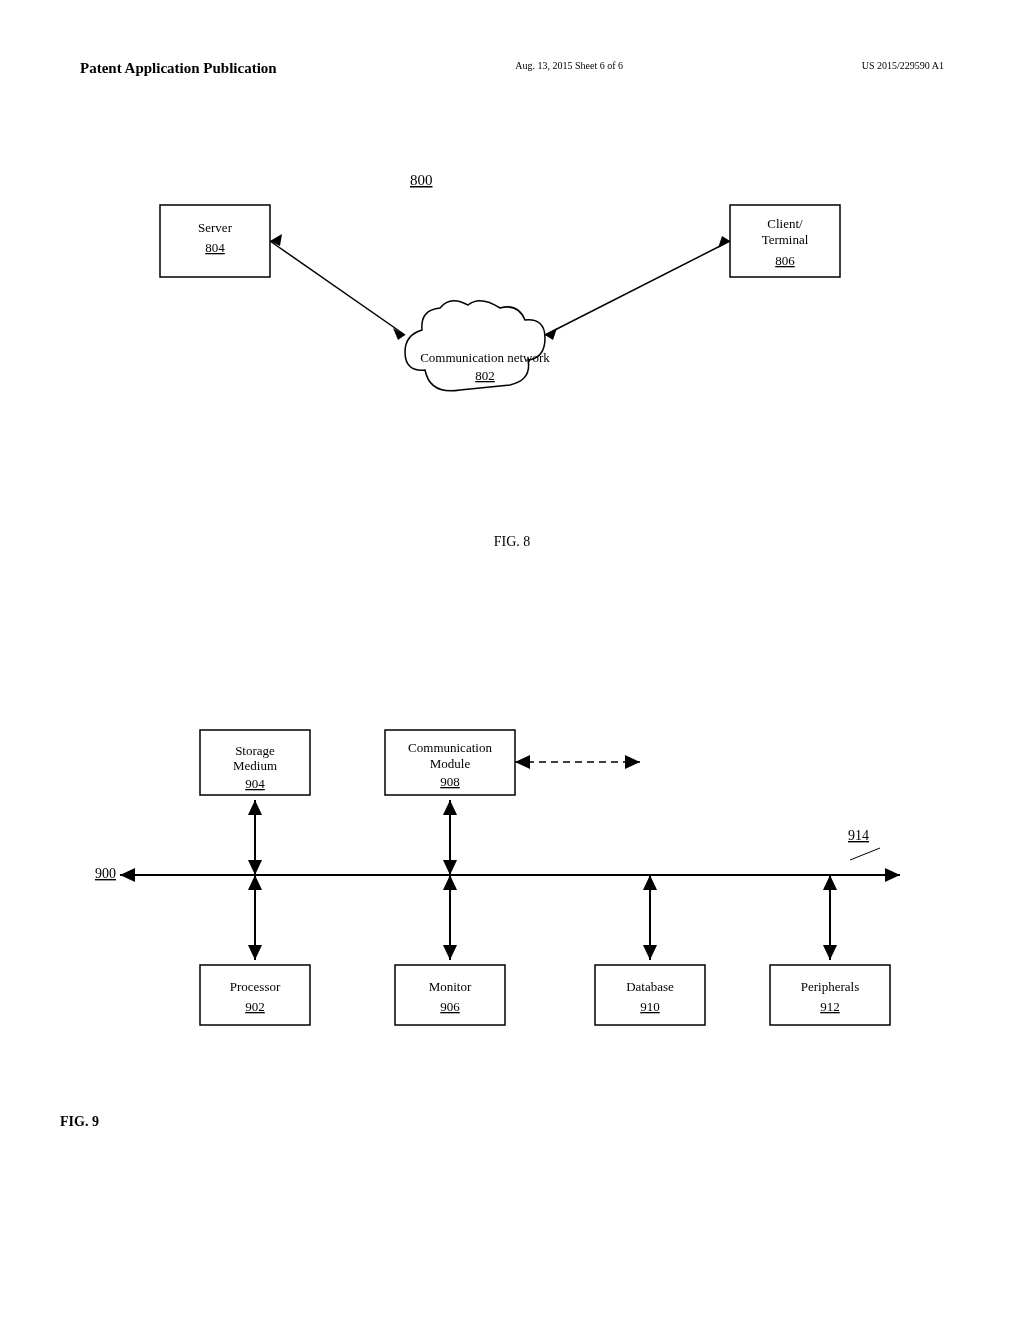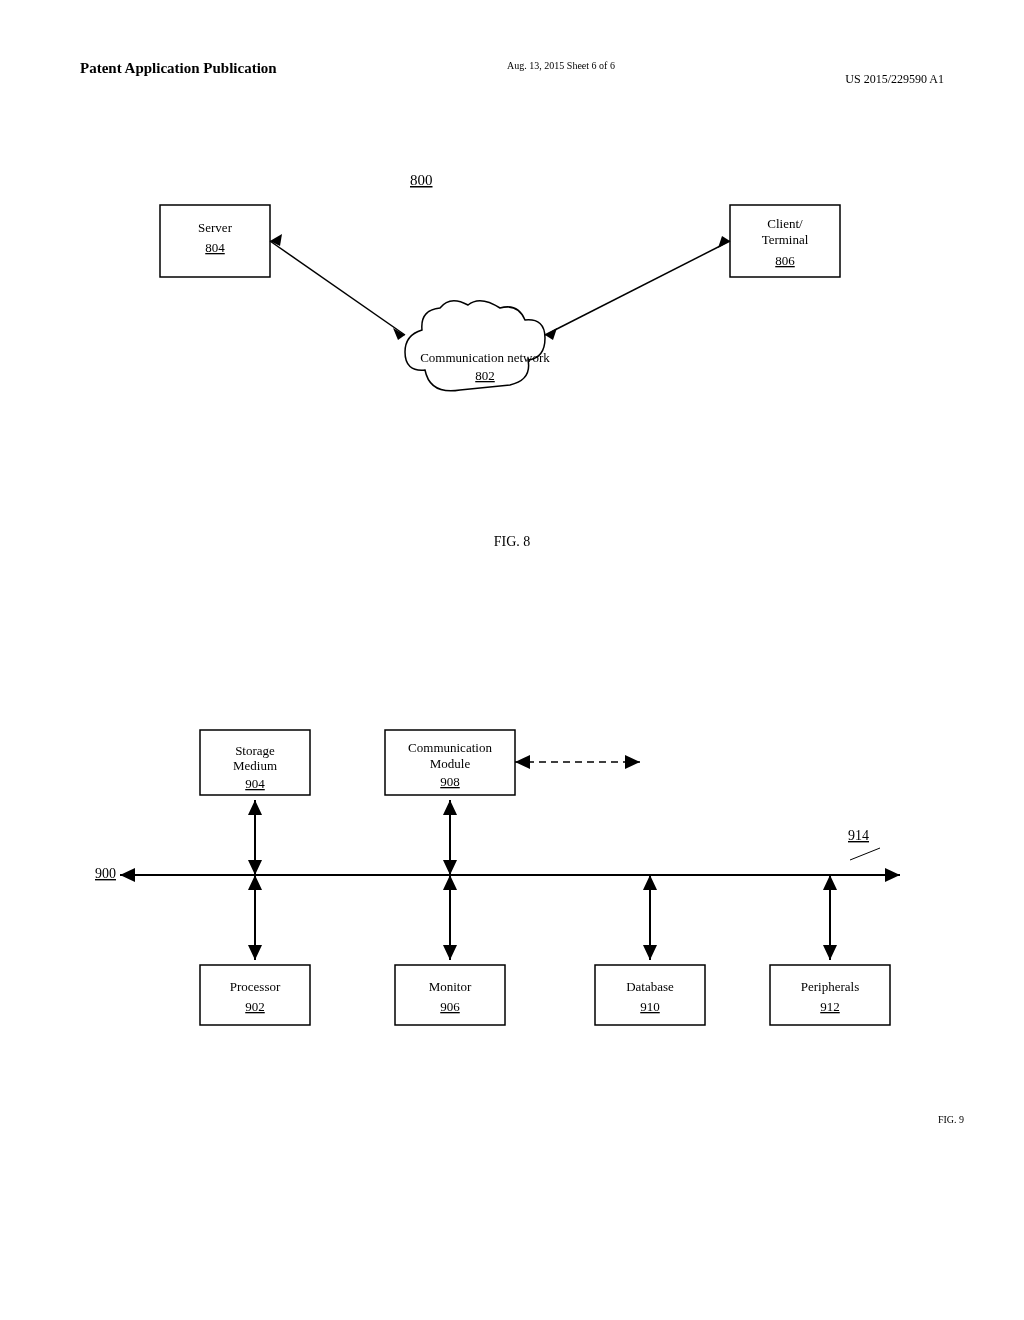--- a/index.html
+++ b/index.html
@@ -33,22 +33,21 @@
       font-weight: bold;
       font-size: 15px;
     }
 
     .header-center {
       text-align: center;
       font-size: 10px;
     }
 
     .header-right {
-      font-size: 12px;
-      margin-top: 12px;
+      font-size: 10px;
     }
 
     
     svg text {
       font-family: 'Times New Roman', Times, serif;
     }
   </style>
 </head>
 <body>
 
@@ -164,18 +163,18 @@
 
       <line x1="770" y1="155" x2="770" y2="240" stroke="#000" stroke-width="2"></line>
       <polygon points="770,240 763,225 777,225" fill="#000"></polygon>
       <polygon points="770,155 763,170 777,170" fill="#000"></polygon>
 
       <rect x="710" y="245" width="120" height="60" fill="none" stroke="#000" stroke-width="1.5"></rect>
       <text x="770" y="271" font-size="13" text-anchor="middle">Peripherals</text>
       <text x="770" y="291" font-size="13" text-anchor="middle" text-decoration="underline">912</text>
 
     </svg>
-    <div style="text-align:right; font-size:10px; font-weight:normal; margin-top:-10px;">
+    <div style="text-align:left; font-size:14px; font-weight:bold; margin-top:-10px;">
       <span>FIG. 9</span>
     </div>
   </div>
 
 </div>
 
 </body></html>

